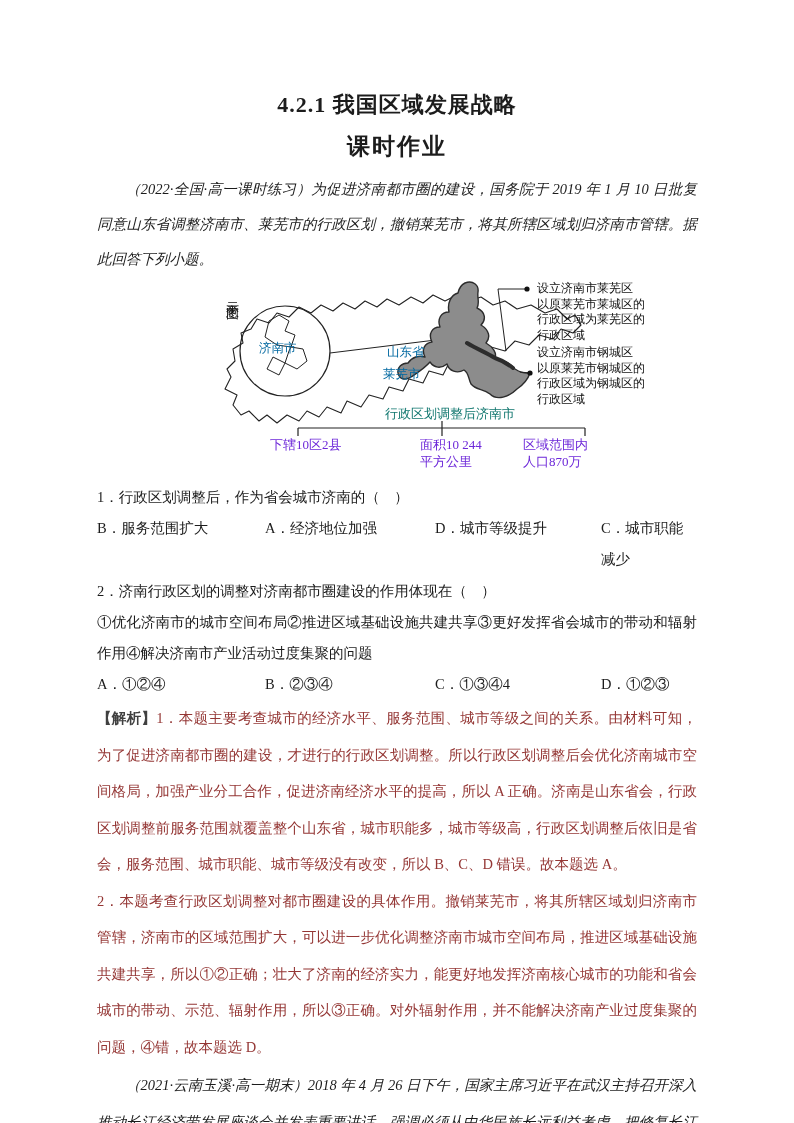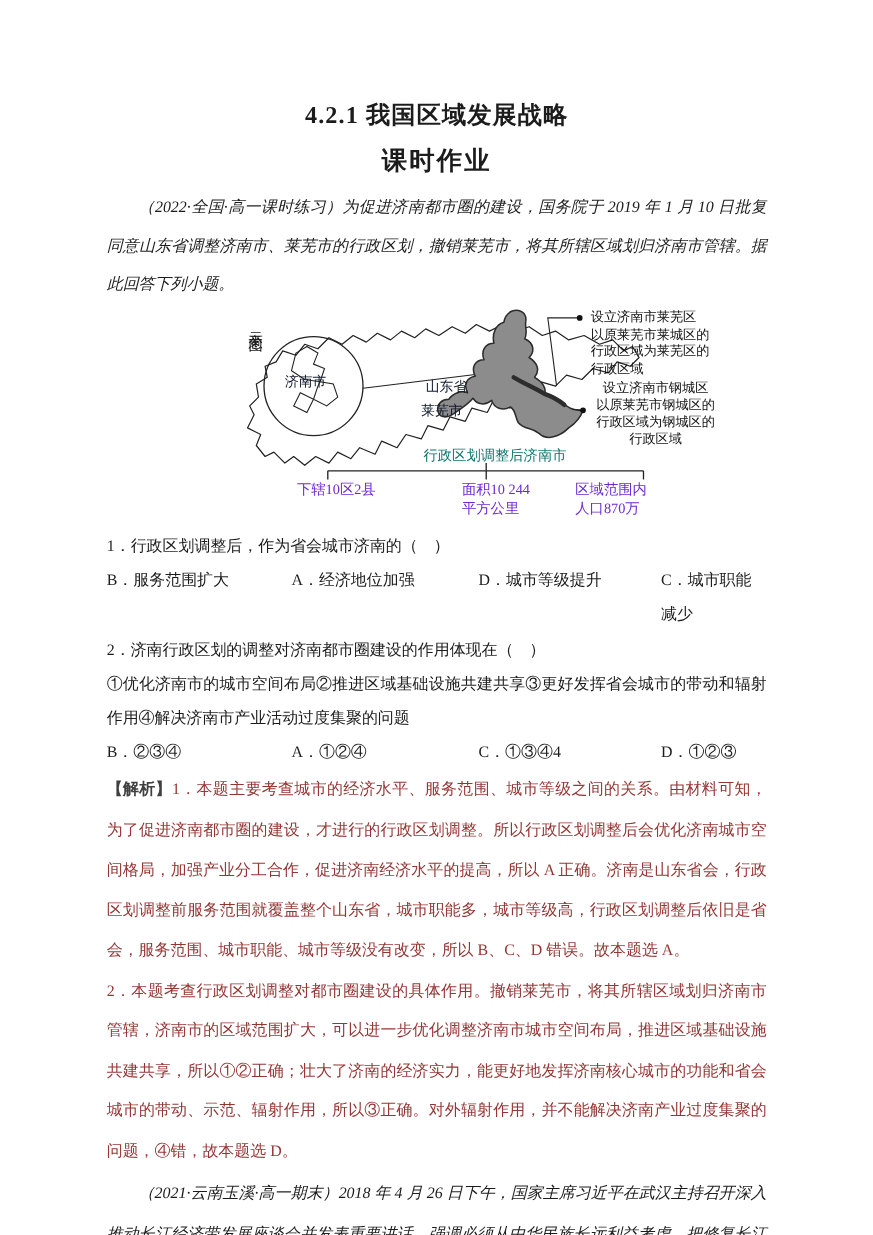--- a/index.html
+++ b/index.html
@@ -36,34 +36,34 @@
   
   .figure-wrap {
     position:relative;
     width:435px; height:196px;
     margin:4px 0 0 118px;
     font-style:normal;
   }
   .figure-wrap svg { position:absolute; left:0; top:0; }
   .map-label {
     position:absolute; font-size:12.5px; line-height:15px;
-    color:#0f172a; white-space:nowrap;font-family:Liberation Mono, monospace;
+    color:#0369a1; white-space:nowrap;
   }
   .vertical-label {
     position:absolute; left:8px; top:10px;
     font-size:13px; color:#111;
     writing-mode:vertical-rl; text-orientation:upright;
     letter-spacing:3px;
   }
   .annot {
     position:absolute; left:322px; width:118px;
     font-size:12px; line-height:15.5px; color:#111;
   }
   .annot.block1 { top:0px; }
-  .annot.block2 { top:64px;text-align:center; }
+  .annot.block2 { top:64px; }
   .fig-caption {
     position:absolute; left:170px; top:124px;
     font-size:13px; color:#0f766e; white-space:nowrap;
   }
   .stat { position:absolute; font-size:13px; line-height:17px; color:#6d28d9; white-space:nowrap; }
   .stat1 { left:55px;  top:155px; }
   .stat2 { left:205px; top:155px; }
   .stat3 { left:308px; top:155px; }
 
   
@@ -167,22 +167,22 @@
   <div class="options">
     <span>B．服务范围扩大</span>
     <span>A．经济地位加强</span>
     <span>D．城市等级提升</span>
     <span>C．城市职能减少</span>
   </div>
 
   <p class="qline">2．济南行政区划的调整对济南都市圈建设的作用体现在（　）</p>
   <p class="qitems">①优化济南市的城市空间布局②推进区域基础设施共建共享③更好发挥省会城市的带动和辐射作用④解决济南市产业活动过度集聚的问题</p>
   <div class="options">
+    <span>A．①②④</span>
     <span>B．②③④</span>
-    <span>A．①②④</span>
     <span>C．①③④4</span>
     <span>D．①②③</span>
   </div>
 
 
   <p class="analysis-p answer-body" style="color: rgb(148, 54, 52);">
     <span class="red-label answer-label" style="color: #404040;">【解析】</span><span>1．本题主要考查城市的经济水平、服务范围、城市等级之间的关系。由材料可知，为了促进济南都市圈的建设，才进行的行政区划调整。所以行政区划调整后会优化济南城市空间格局，加强产业分工合作，促进济南经济水平的提高，所以 A 正确。济南是山东省会，行政区划调整前服务范围就覆盖整个山东省，城市职能多，城市等级高，行政区划调整后依旧是省会，服务范围、城市职能、城市等级没有改变，所以 B、C、D 错误。故本题选 A。</span>
   </p>
   <p class="analysis-p answer-body" style="color: rgb(148, 54, 52);">2．本题考查行政区划调整对都市圈建设的具体作用。撤销莱芜市，将其所辖区域划归济南市管辖，济南市的区域范围扩大，可以进一步优化调整济南市城市空间布局，推进区域基础设施共建共享，所以①②正确；壮大了济南的经济实力，能更好地发挥济南核心城市的功能和省会城市的带动、示范、辐射作用，所以③正确。对外辐射作用，并不能解决济南产业过度集聚的问题，④错，故本题选 D。</p>
 

